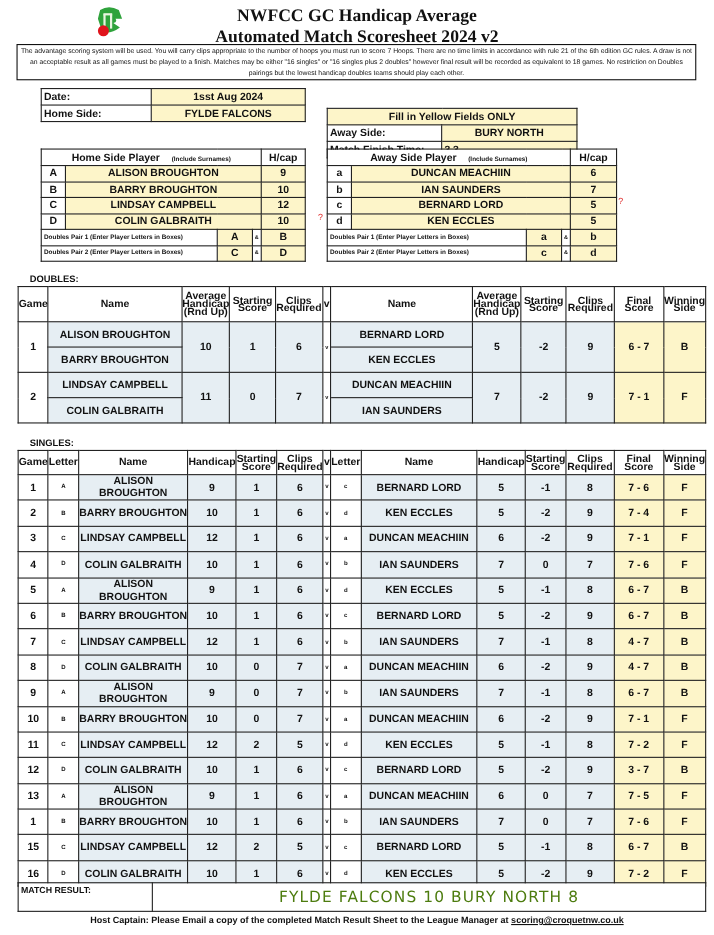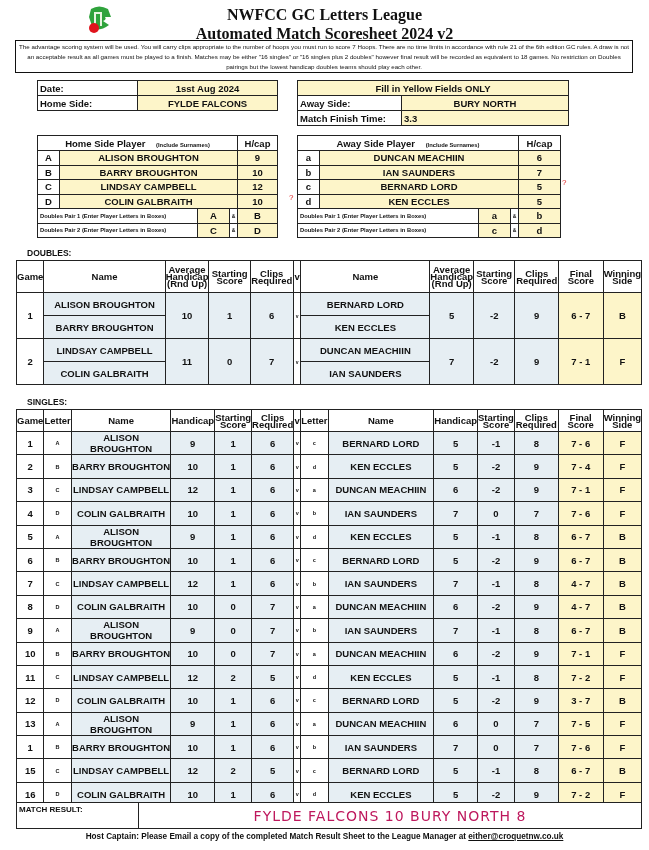--- a/index.html
+++ b/index.html
@@ -20,52 +20,52 @@
   .info td { height: 15px; font-size: 9.5px; font-weight: bold; }
   .pl td { height: 14.5px; font-size: 9.5px; font-weight: bold; }
   .pl .small { font-size: 5.8px; }
   .hd { font-size: 5.6px; font-weight: bold; text-align: center; line-height: 7px; }
   .sec { position: absolute; font-size: 8.5px; font-weight: bold; padding-left: 10px; }
   .dbl td { font-size: 9.5px; font-weight: bold; text-align: center; }
   .sgl td { font-size: 9.5px; font-weight: bold; text-align: center; height: 23.4px; }
   .sgl td.let { font-size: 5.5px; }
   .q { position: absolute; color: #d22; font-size: 8px; }
   .result-label { font-size: 8px; font-weight: bold; vertical-align: top; padding: 2px; }
-  .hand { font-family: "DejaVu Sans", sans-serif; color: #be185d; font-size: 14px; letter-spacing: 1px; text-align: center; }
+  .hand { font-family: "DejaVu Sans", sans-serif; color: #4d7c0f; font-size: 14px; letter-spacing: 1px; text-align: center; }
   .footer { position: absolute; top: 832px; left: 0; width: 649px; text-align: center; font-size: 8.2px; font-weight: bold; }
   .footer .email { text-decoration: underline; }
 </style>
 </head>
 <body>
 
 <svg class="logo" viewBox="0 0 28 30">
   <path d="M6 4 Q14 -1 23 4 L26 12 L20 12 Q22 15 18 16 L24 20 Q16 26 8 24 L4 12 Z" fill="#2fa33c"></path>
   <rect x="9" y="8" width="2" height="13" fill="#e8f5e0"></rect>
   <rect x="15" y="8" width="2" height="13" fill="#e8f5e0"></rect>
   <rect x="9" y="7" width="8" height="2" fill="#e8f5e0"></rect>
   <circle cx="9" cy="23" r="5" fill="#e0141c"></circle>
 </svg>
-<div class="title title1">NWFCC GC Letters League</div>
+<div class="title title1">NWFCC GC Handicap Average</div>
 <div class="title title2">Automated Match Scoresheet 2024 v2</div>
 <div class="notice">The advantage scoring system will be used. You will carry clips appropriate to the number of hoops you must run to score 7 Hoops. There are no time limits in accordance with rule 21 of the 6th edition GC rules. A draw is not an acceptable result as all games must be played to a finish. Matches may be either "16 singles" or "16 singles plus 2 doubles" however final result will be recorded as equivalent to 18 games. No restriction on Doubles pairings but the lowest handicap doubles teams should play each other.</div>
 
 <table class="info" style="left:37px; top:80px; width:241px;">
   <tbody>
       <tr>
     <td class="w l" style="width:100px;">Date:</td>
     <td class="y c">1sst Aug 2024</td>
   </tr>
   <tr>
     <td class="w l">Home Side:</td>
     <td class="y c">FYLDE FALCONS</td>
   </tr>
 </tbody>
   </table>
 
-<table class="info" style="left:297px; top:80px; width:272px;">
+<table class="info" style="left:297px; top:98px; width:228px;">
   <tbody>
       <tr>
     <td class="y c" colspan="2">Fill in Yellow Fields ONLY</td>
   </tr>
   <tr>
     <td class="w l" style="width:104px;">Away Side:</td>
     <td class="y c">BURY NORTH</td>
   </tr>
   <tr>
     <td class="w l">Match Finish Time:</td>
@@ -505,14 +505,14 @@
 <table style="left:16px; top:802px; width:626px;">
   <tbody>
       <tr style="height:26px;">
     <td class="w result-label" style="width:122px;">MATCH RESULT:</td>
     <td class="w hand">FYLDE FALCONS 10     BURY NORTH 8</td>
   </tr>
 </tbody>
   </table>
 
 <div class="footer">
-  <span>Host Captain: Please Email a copy of the completed Match Result Sheet to the League Manager at </span><span class="email">either@croquetnw.co.uk</span>
+  <span>Host Captain: Please Email a copy of the completed Match Result Sheet to the League Manager at </span><span class="email">scoring@croquetnw.co.uk</span>
 </div>
 
 </body></html>

